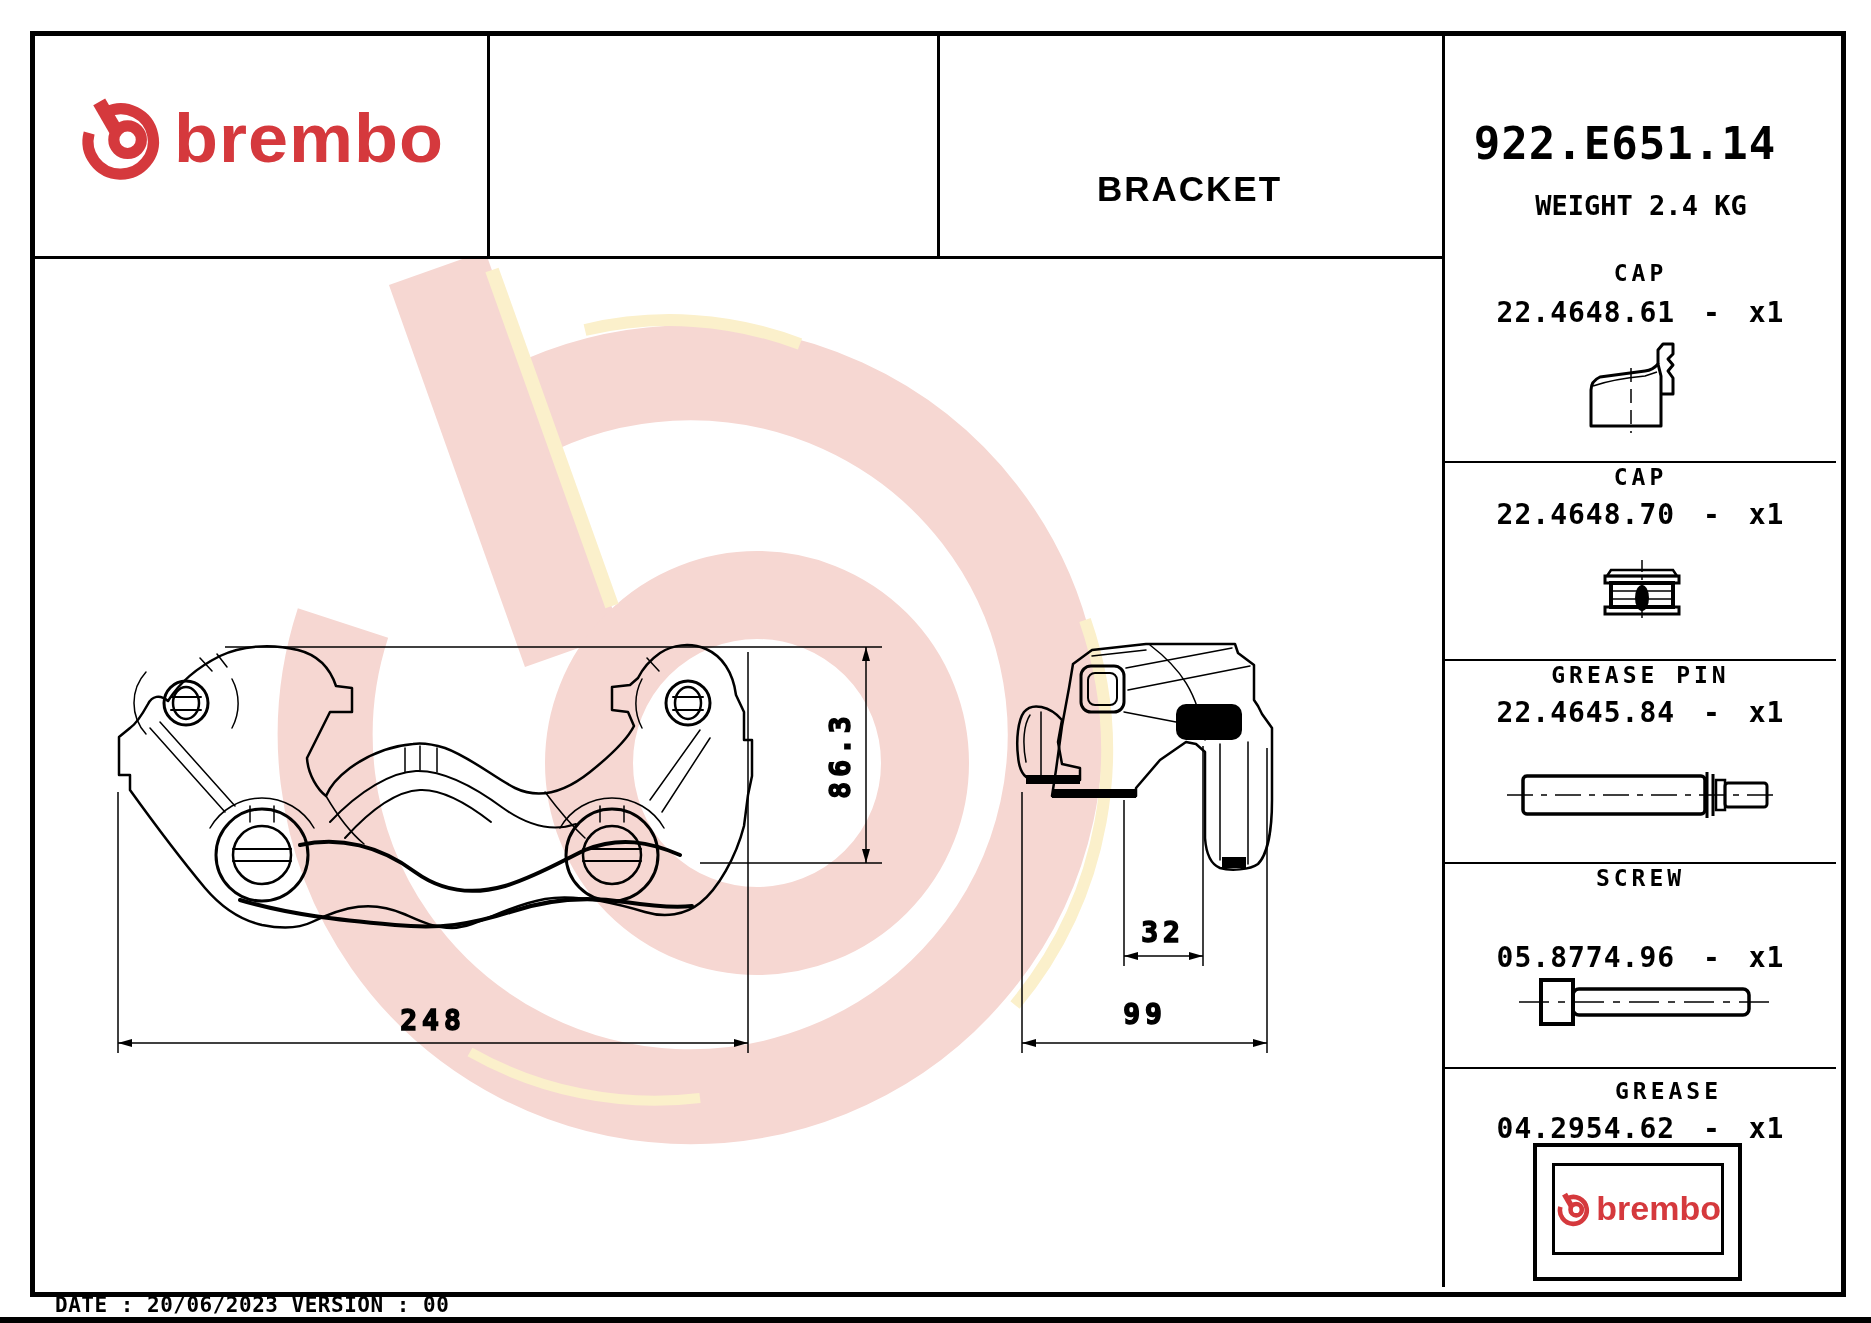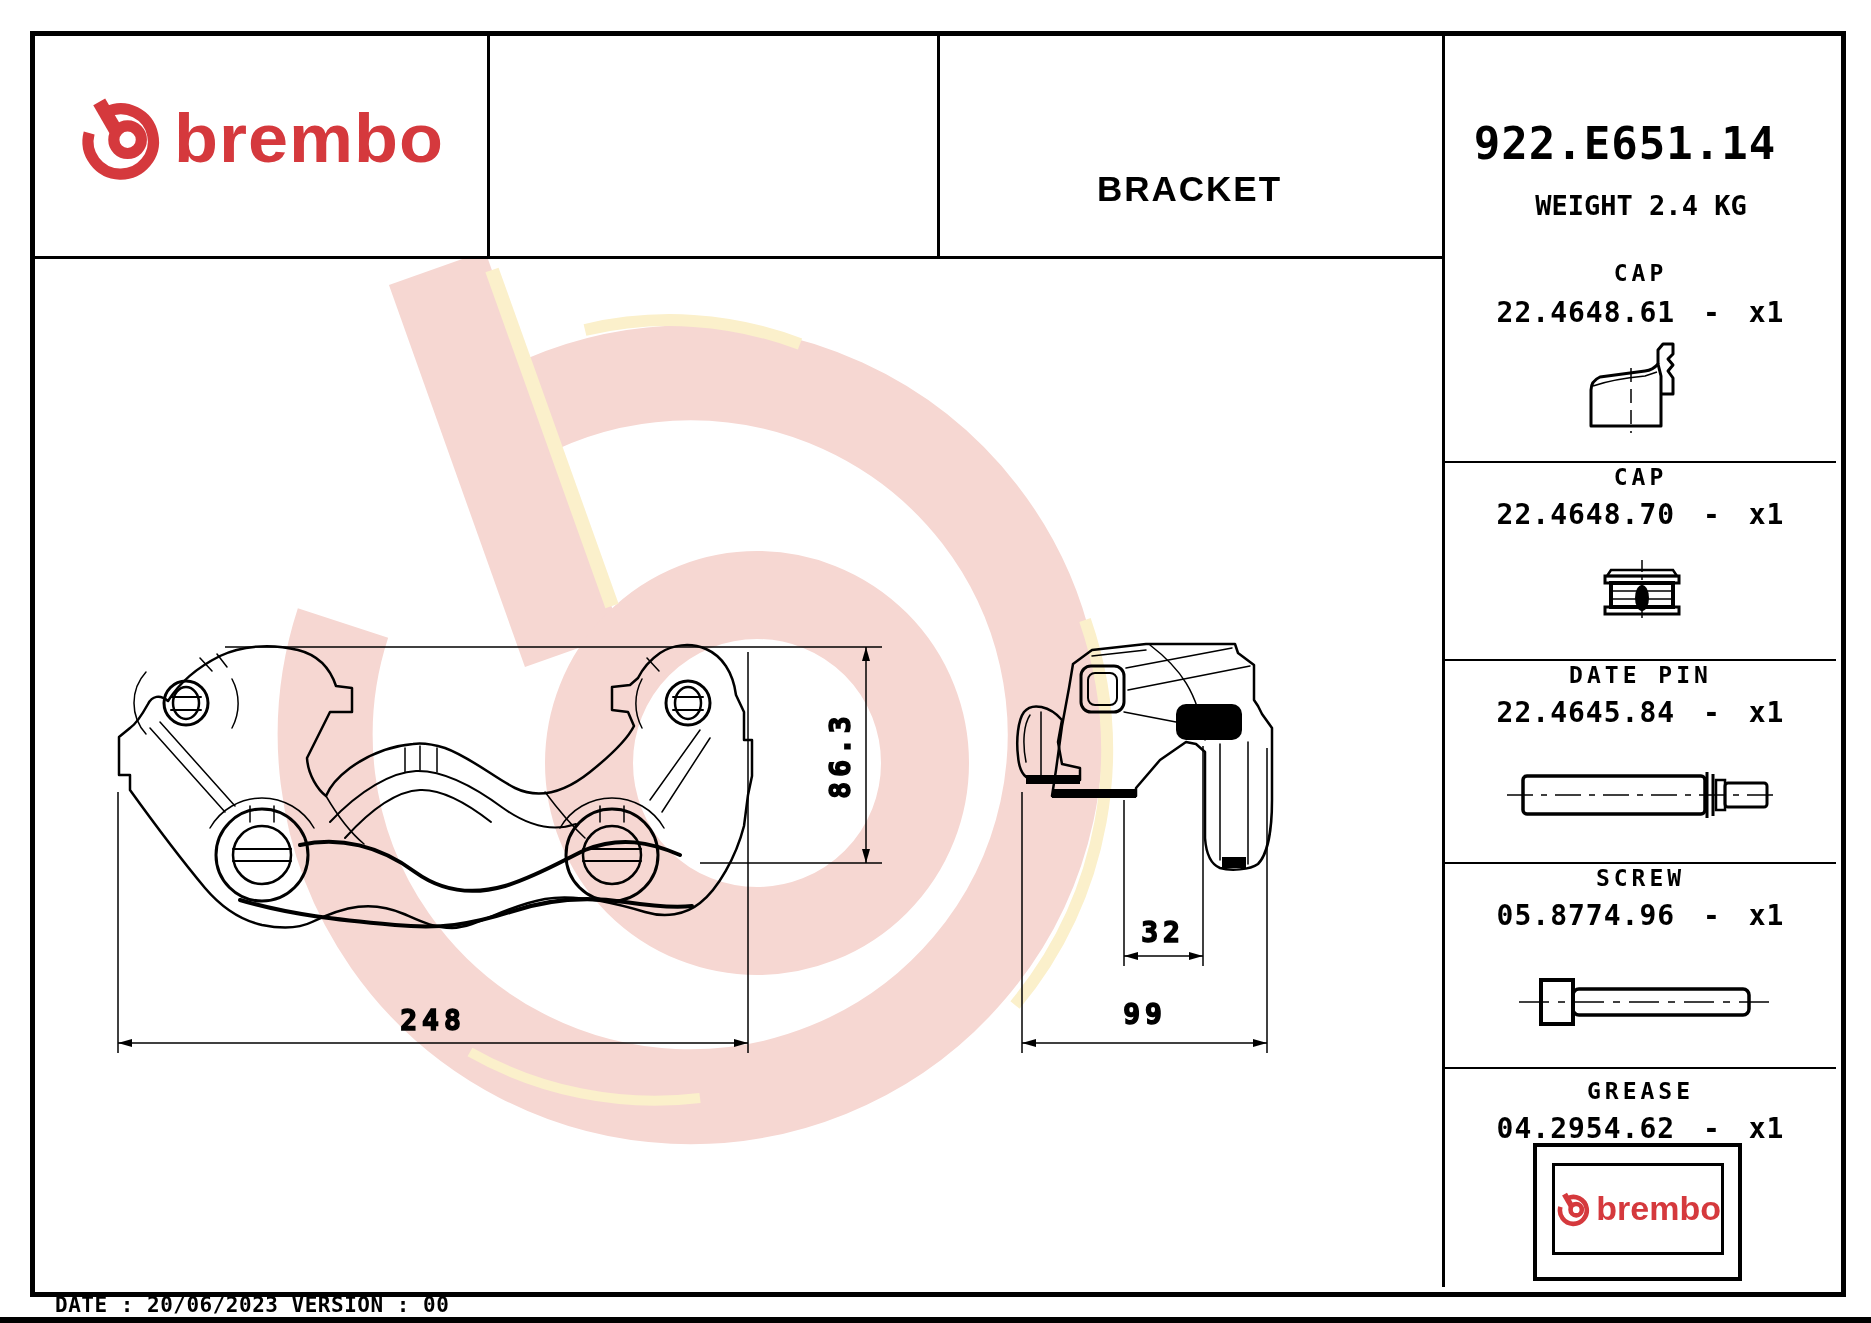--- a/index.html
+++ b/index.html
@@ -217,39 +217,39 @@
   <svg class="abs" style="left:1597px;top:558px;" width="90" height="62" viewBox="0 0 90 62" fill="none" stroke="#000">
     <path d="M 14,12 L 76,12 L 80,18 L 10,18 Z" stroke-width="2.5"></path>
     <rect x="8" y="18" width="74" height="7" stroke-width="3"></rect>
     <rect x="14" y="25" width="62" height="24" stroke-width="4"></rect>
     <path d="M 16,33 L 74,33 M 16,41 L 74,41" stroke-width="1.5"></path>
     <rect x="8" y="49" width="74" height="7" stroke-width="3"></rect>
     <ellipse cx="45" cy="40" rx="7" ry="13" fill="#000" stroke="none"></ellipse>
     <line x1="45" y1="2" x2="45" y2="60" stroke-width="1.5" stroke-dasharray="12 5 3 5"></line>
   </svg>
 
-  <div class="abs sec-title" style="top:662px;">DATE PIN</div>
+  <div class="abs sec-title" style="top:662px;">GREASE PIN</div>
   <div class="abs sec-number" style="top:696px;">22.4645.84 - x1</div>
   <svg class="abs" style="left:1505px;top:762px;" width="275" height="66" viewBox="0 0 275 66" fill="none" stroke="#000">
     <rect x="18" y="14" width="182" height="38" rx="4" stroke-width="3.5"></rect>
     <path d="M 202,10 L 202,56 M 208,12 L 208,54" stroke-width="3"></path>
     <rect x="211" y="18" width="9" height="30" stroke-width="2.5"></rect>
     <rect x="220" y="21" width="42" height="24" rx="3" stroke-width="3"></rect>
     <line x1="2" y1="33" x2="273" y2="33" stroke-width="1.5" stroke-dasharray="26 8 6 8"></line>
   </svg>
 
   <div class="abs sec-title" style="top:865px;">SCREW</div>
-  <div class="abs sec-number" style="top:899px;">05.8774.96 - x1</div>
+  <div class="abs sec-number" style="top:941px;">05.8774.96 - x1</div>
   <svg class="abs" style="left:1515px;top:968px;" width="260" height="68" viewBox="0 0 260 68" fill="none" stroke="#000">
     <rect x="26" y="12" width="32" height="44" stroke-width="4"></rect>
     <rect x="58" y="21" width="176" height="26" rx="6" stroke-width="3.5"></rect>
     <line x1="4" y1="34" x2="256" y2="34" stroke-width="1.5" stroke-dasharray="30 9 7 9"></line>
   </svg>
 
-  <div class="abs sec-title" style="top:1078px;">GREASE</div>
+  <div class="abs sec-title" style="top:1078px;padding-left:28px;">GREASE</div>
   <div class="abs sec-number" style="top:1112px;">04.2954.62 - x1</div>
   <div class="abs grease-box">
     <div class="grease-inner">
       <svg width="42" height="42" viewBox="0 0 100 100">
         <path d="M 35.9,19.6 A 38,38 0 1 1 15.3,44.2" fill="none" stroke="#d5393d" stroke-width="13"></path>
         <line x1="27" y1="8" x2="49" y2="46" stroke="#d5393d" stroke-width="16"></line>
         <circle cx="60" cy="52" r="16" fill="none" stroke="#d5393d" stroke-width="13"></circle>
       </svg>
       <span class="grease-brand">brembo</span>
     </div>

